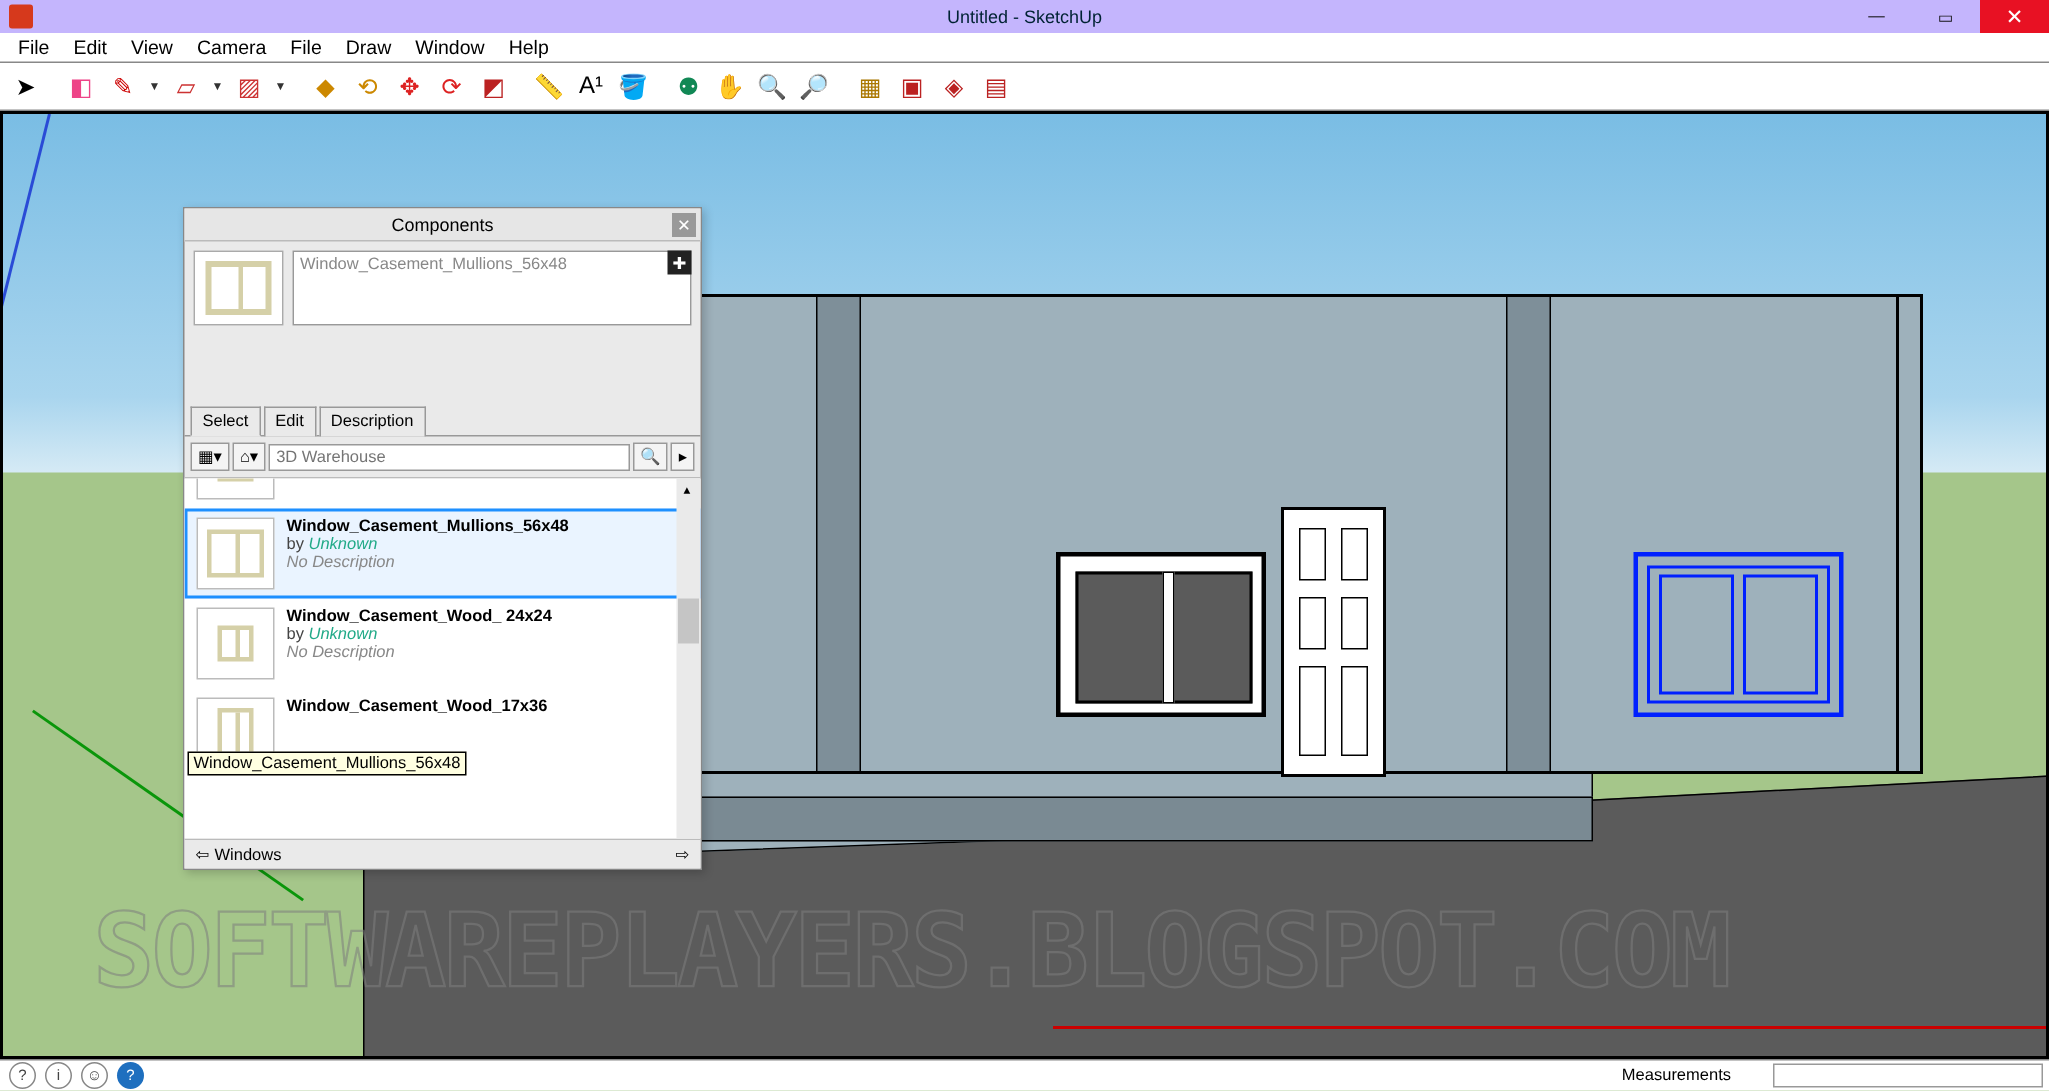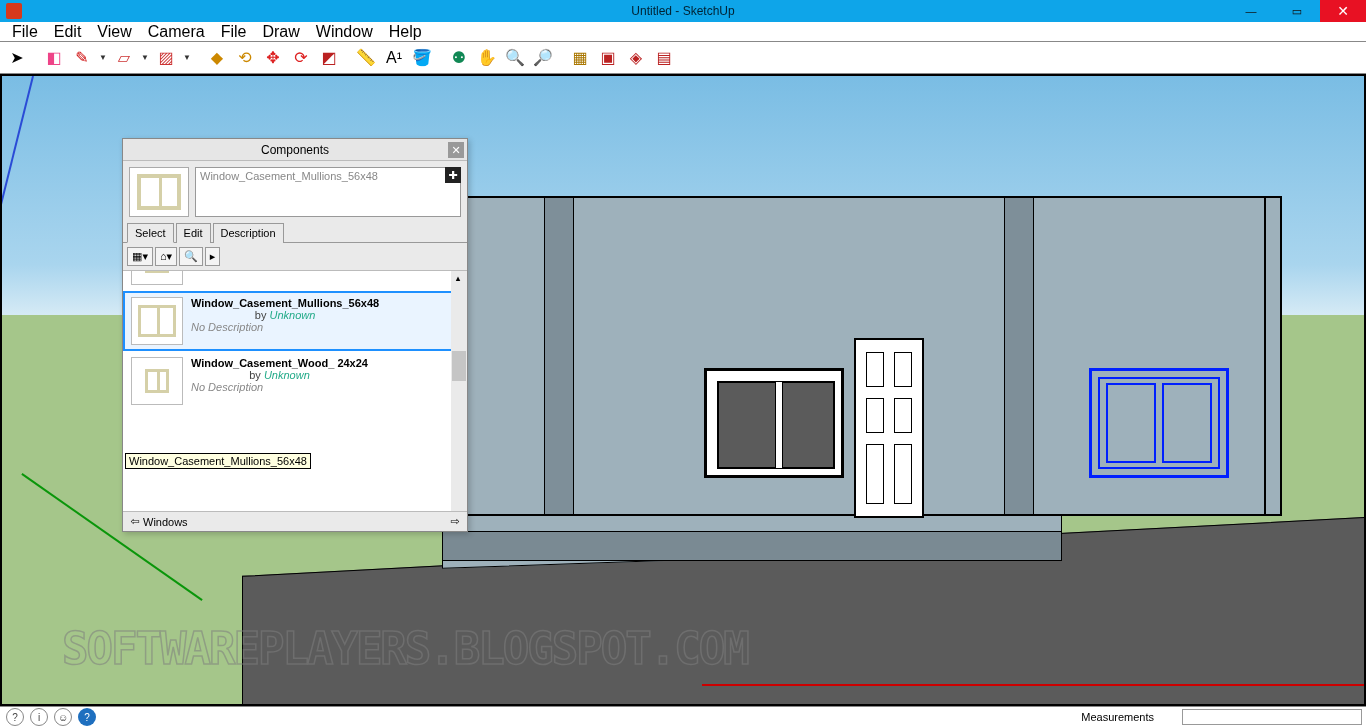--- a/index.html
+++ b/index.html
@@ -1,26 +1,26 @@
 <!DOCTYPE html>
 <html><head>
 <meta charset="utf-8">
 <style>
 * { margin: 0; padding: 0; box-sizing: border-box; font-family: "Segoe UI", Tahoma, sans-serif; }
 body { width: 1366px; height: 727px; overflow: hidden; background: #fff; position: relative; }
 
-.titlebar { height: 22px; background: #0ea5e9; display: flex; align-items: center; position: relative; }
+.titlebar { height: 22px; background: #c4b5fd; display: flex; align-items: center; position: relative; }
 .titlebar .app-icon { width: 16px; height: 16px; margin-left: 6px; background: #d6391c; border-radius: 2px; }
 .titlebar .title { position: absolute; left: 50%; transform: translateX(-50%); font-size: 12px; color: #023; }
 .titlebar .win-controls { margin-left: auto; display: flex; }
 .titlebar .win-btn { width: 46px; height: 22px; display: flex; align-items: center; justify-content: center; font-size: 11px; color: #111; }
 .titlebar .win-btn.close { background: #e81123; color: #fff; font-size: 14px; }
 
 .menubar { height: 20px; background: #fff; border-bottom: 1px solid #888; display: flex; align-items: center; padding-left: 4px; }
-.menubar .item { padding: 2px 8px; font-size: 16px; }
+.menubar .item { padding: 2px 8px; font-size: 13px; }
 
 .toolbar { height: 32px; background: #fff; border-bottom: 1px solid #888; display: flex; align-items: center; padding: 0 4px; gap: 2px; }
 .tool { width: 26px; height: 26px; display: flex; align-items: center; justify-content: center; font-size: 16px; border: 1px solid transparent; }
 .tool.dd { width: 12px; font-size: 8px; color: #333; }
 .sep { width: 5px; height: 26px; margin: 0 1px; }
 
 .viewport { position: relative; width: 100%; height: 632px; overflow: hidden; border: 2px solid #000; margin: 0; }
 .sky { position: absolute; inset: 0; background: linear-gradient(#7abde4, #a9d5ee 30%, #d5eaf5 38%); }
 .ground { position: absolute; left: 0; right: 0; bottom: 0; top: 38%; background: #a5c68a; }
 .slab { position: absolute; left: 240px; top: 470px; width: 1140px; height: 220px; background: #5b5b5b; transform: skewY(-3deg); border: 1px solid #000; }
@@ -36,48 +36,48 @@
 .door { position:absolute; left:410px; top:140px; width:70px; height:180px; background:#fff; border:2px solid #000;}
 .door .p { width:18px; height:35px; border:1px solid #000; position:absolute;}
 .win2 { position:absolute; left:645px; top:170px; width:140px; height:110px; border:3px solid #0020ff; background:transparent;}
 .win2 .inner { position:absolute; inset:6px; border:2px solid #0020ff;}
 .win2 .pane { position:absolute; left:14px; top:12px; width:50px; height:80px; border:2px solid #0020ff;}
 .win2 .pane2 { position:absolute; right:14px; top:12px; width:50px; height:80px; border:2px solid #0020ff;}
 .axis-blue { position:absolute; left:30px; top:0; width:2px; height:260px; background:#2a4bd6; transform: rotate(14deg); transform-origin: top;}
 .axis-green { position:absolute; left:0; top:460px; width:220px; height:2px; background:#0a960a; transform: rotate(35deg);}
 .axis-red { position:absolute; left:700px; top:608px; width:700px; height:2px; background:#c00;}
 
-.watermark { position:absolute; left:60px; bottom:30px; font-size:44px; font-family: monospace; font-weight: bold; color: transparent; -webkit-text-stroke: 1.5px #7e7e7e; letter-spacing: -2px; text-transform: uppercase; opacity:0.55; white-space:nowrap;}
+.watermark { position:absolute; left:60px; bottom:30px; font-size:68px; font-family: monospace; font-weight: bold; color: transparent; -webkit-text-stroke: 1.5px #7e7e7e; letter-spacing: -2px; text-transform: uppercase; opacity:0.55; white-space:nowrap;}
 
 
 .panel { position: absolute; left: 122px; top: 138px; width: 346px; background: #eaeaea; border: 1px solid #888; box-shadow: 2px 2px 6px rgba(0,0,0,.2); }
 .panel-title { height: 22px; display: flex; align-items: center; justify-content: center; background: #e6e6e6; border-bottom: 1px solid #bbb; font-size: 12px; position:relative;}
 .panel-title .x { position:absolute; right:3px; top:3px; width:16px; height:16px; background:#999; color:#fff; font-size:11px; display:flex; align-items:center; justify-content:center;}
 .panel-head { padding: 6px; display:flex; gap:6px; }
 .panel-head .thumb { width:60px; height:50px; background:#fff; border:1px solid #aaa; display:flex; align-items:center; justify-content:center;}
 .panel-head .thumb .w { width:44px; height:36px; border:4px solid #d5d0a8; position:relative; background:#fff;}
 .panel-head .thumb .w::after { content:""; position:absolute; left:50%; top:0; bottom:0; width:3px; background:#d5d0a8;}
 .panel-head .desc { flex:1; background:#fff; border:1px solid #999; padding:2px 4px; font-size:11px; color:#888; position:relative;}
 .panel-head .plus { position:absolute; right:-1px; top:-1px; width:16px; height:16px; background:#222; color:#fff; font-size:11px; display:flex; align-items:center; justify-content:center;}
 .tabs { display:flex; padding: 0 4px; border-bottom:1px solid #999; font-size:11px;}
-.tabs .tab { padding:3px 7px; border:1px solid #999; border-bottom:none; background:#eaeaea; margin-right:2px; margin-bottom:-1px;}
+.tabs .tab { padding:3px 7px; border:1px solid #999; border-bottom:none; background:#eaeaea; margin-right:2px; margin-bottom:-1px;margin-top:48px;}
 .tabs .tab.active { background:#eaeaea; border-bottom:1px solid #eaeaea;}
 .searchrow { display:flex; padding:4px; gap:2px; align-items:center; border-bottom:1px solid #bbb;}
 .searchrow .btn { border:1px solid #999; background:#f4f4f4; padding:2px 4px; font-size:11px;}
 .searchrow input { flex:1; border:1px solid #999; padding:2px 4px; font-size:11px; color:#888;}
 .list { height: 240px; overflow:hidden; background:#fff; position:relative; }
 .list .row { display:flex; padding:4px 6px; gap:8px; border:2px solid transparent;}
 .list .row.selected { border:2px solid #1e90ff; background:#eaf4ff;}
 .list .row .th { width:52px; height:48px; background:#fff; border:1px solid #bbb; display:flex; align-items:center; justify-content:center;}
 .list .row .th .w { width:38px; height:32px; border:3px solid #d5d0a8; position:relative;}
 .list .row .th .w::after { content:""; position:absolute; left:50%; top:0; bottom:0; width:3px; background:#d5d0a8;}
 .list .row .th .w.small { width:24px; height:24px;}
 .list .row .info { font-size:11px; }
 .list .row .info .name { font-weight:bold; color:#000;}
-.list .row .info .by { color:#444;text-align:center;}
+.list .row .info .by { color:#444;}
 .list .row .info .by .u { color:#2a8; font-style:italic;}
 .list .row .info .nd { color:#888; font-style:italic;}
 .list .partial { margin-top:-40px;}
 .tooltip { position:absolute; left:2px; top:182px; background:#ffffe1; border:1px solid #000; padding:1px 3px; font-size:11px; z-index:5;}
 .list-scroll { position:absolute; right:0; top:0; bottom:0; width:16px; background:#eaeaea;}
 .list-scroll .th { position:absolute; top:80px; width:14px; height:30px; background:#c5c5c5; left:1px;}
 .list-scroll .up { position:absolute; top:0; width:14px; height:14px; font-size:9px; display:flex; align-items:center; justify-content:center;}
 .panel-footer { height:20px; background:#eaeaea; border-top:1px solid #bbb; display:flex; align-items:center; font-size:11px; padding:0 4px;}
 .panel-footer .arrow { width:16px; text-align:center;}
 .panel-footer .lbl { flex:1; text-align:left;}
@@ -193,20 +193,21 @@
     </div>
   </div>
   <div class="tabs">
     <div class="tab active">Select</div>
     <div class="tab">Edit</div>
     <div class="tab">Description</div>
   </div>
   <div class="searchrow">
     <div class="btn">▦▾</div>
     <div class="btn">⌂▾</div>
+    <input placeholder="3D Warehouse" style="">
     <div class="btn">🔍</div>
     <div class="btn">▸</div>
   </div>
   <div class="list">
     <div class="row partial">
       <div class="th">
           <div class="w small"></div>
         </div>
       <div class="info">
         
@@ -224,20 +225,28 @@
       </div>
     </div>
     <div class="row">
       <div class="th">
           <div class="w small"></div>
         </div>
       <div class="info">
         <div class="name">Window_Casement_Wood_ 24x24</div>
         <div class="by"><span>by</span> <span class="u">Unknown</span></div>
         <div class="nd">No Description</div>
+      </div>
+    </div>
+    <div class="row">
+      <div class="th">
+          <div class="w small" style="height:34px"></div>
+        </div>
+      <div class="info">
+        <div class="name">Window_Casement_Wood_17x36</div>
       </div>
     </div>
     <div class="tooltip">Window_Casement_Mullions_56x48</div>
     <div class="list-scroll">
       <div class="up">▴</div>
       <div class="th"></div>
     </div>
   </div>
   <div class="panel-footer">
     <div class="arrow">⇦</div>

